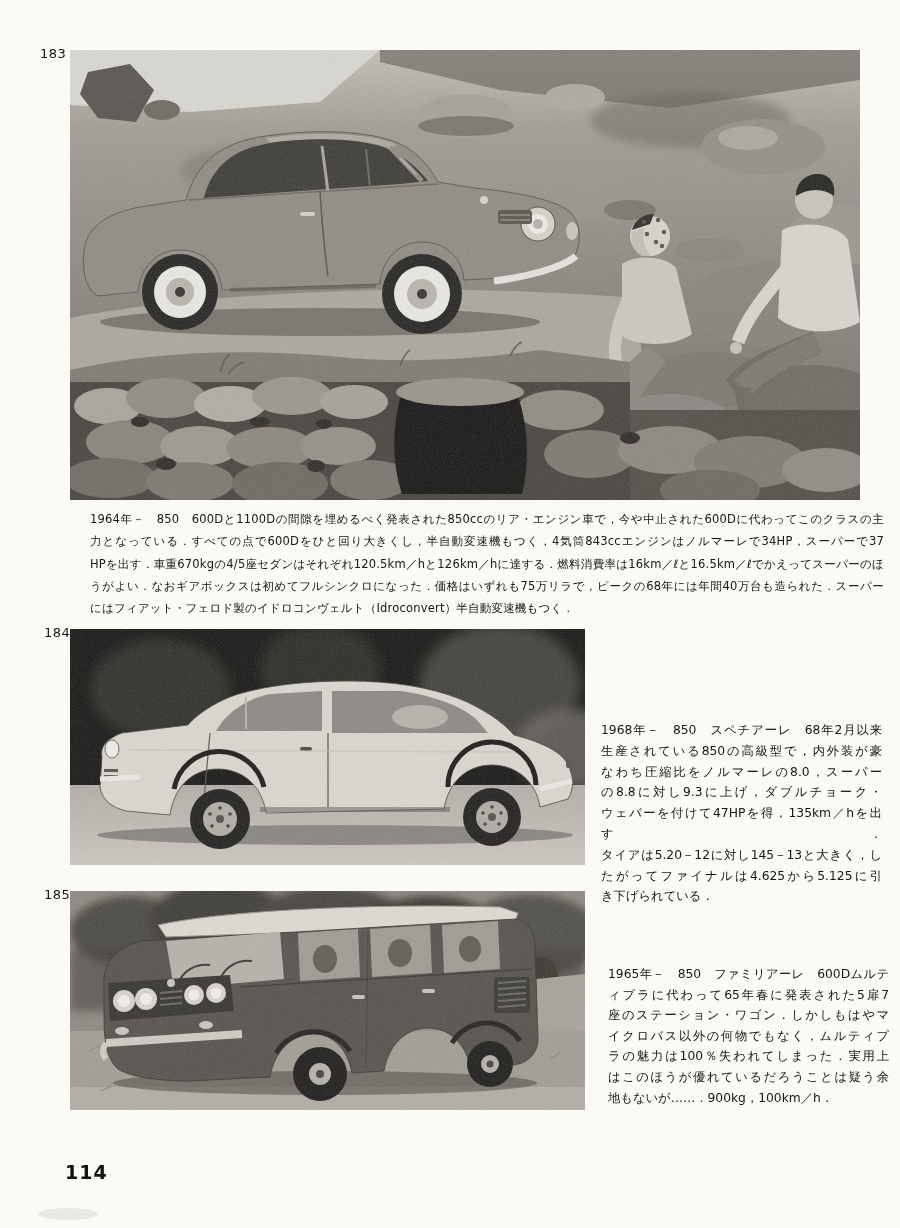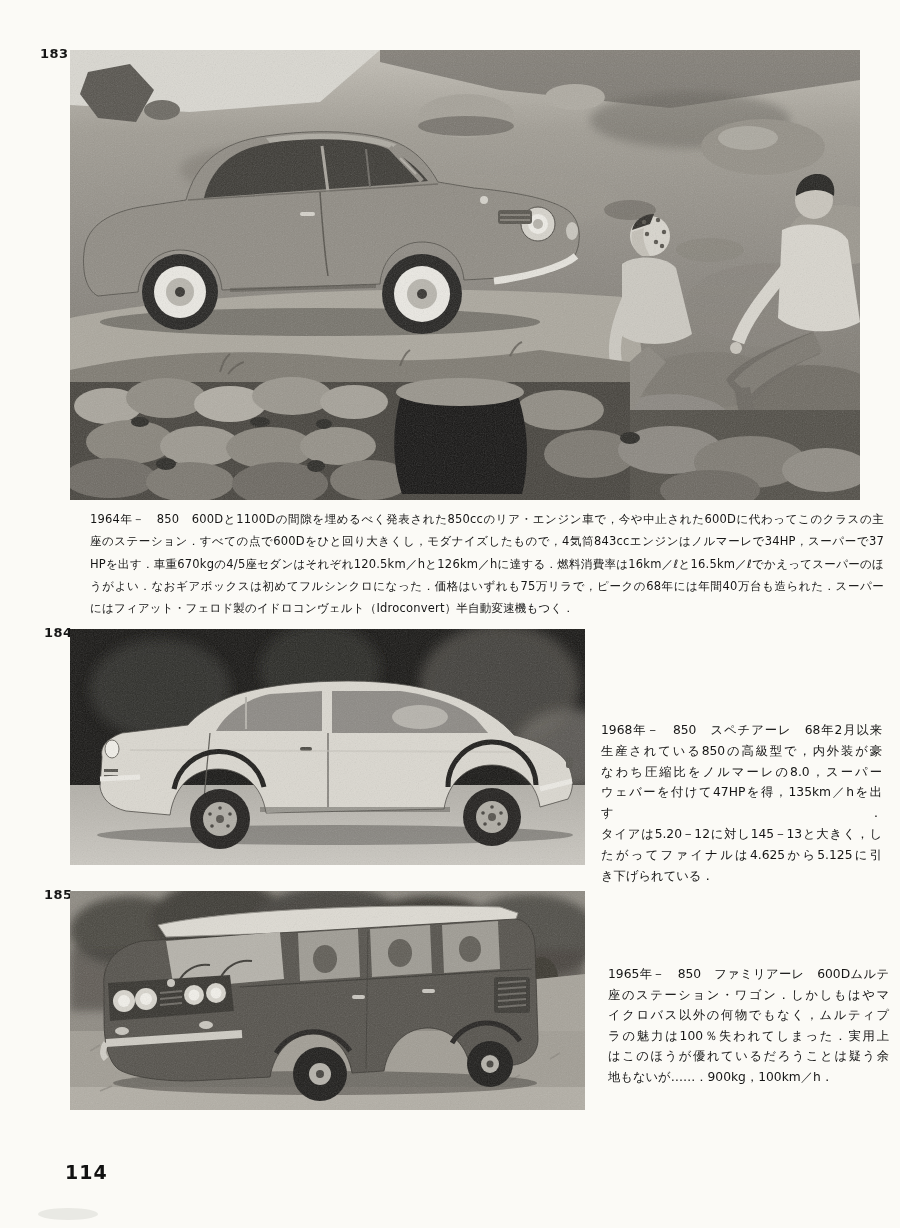--- a/index.html
+++ b/index.html
@@ -1,18 +1,18 @@
 <!DOCTYPE html>
 <html><head>
 <meta charset="utf-8">
 <style>
   html,body{margin:0;padding:0;}
   body{background:#e8e8e4;font-family:"DejaVu Sans",sans-serif;}
   .page{position:relative;width:900px;height:1228px;background:#fbfaf6;margin:0 auto;overflow:hidden;}
-  .figno{position:absolute;font-family:"DejaVu Sans",sans-serif;font-weight:700;font-size:13px;color:#161616;letter-spacing:.5px;}
+  .figno{position:absolute;font-family:"DejaVu Sans",sans-serif;font-weight:400;font-size:13px;color:#161616;letter-spacing:.5px;}
   .photo{position:absolute;overflow:hidden;background:#9a968d;}
   .photo svg{display:block;width:100%;height:100%;}
   .cap{position:absolute;color:#151515;font-family:"DejaVu Sans",sans-serif;font-weight:500;}
   .cap .jl{text-align:justify;text-align-last:justify;text-justify:inter-character;}
   .cap .ll{text-align:right;text-align-last:left;}
   .cap1{left:66px;top:508px;width:794px;font-size:11.5px;line-height:22.3px;letter-spacing:.2px;margin-left:24px;}
   .cap2{left:601px;top:688px;width:281px;font-size:12.3px;line-height:20.8px;margin-top:32px;}
   .cap3{left:601px;top:964px;width:281px;font-size:12.3px;line-height:20.6px;margin-left:7px;}
   .pagenum{position:absolute;left:65px;top:1161px;font-weight:700;font-size:19px;letter-spacing:1px;color:#111;}
   .smudge{position:absolute;left:38px;top:1208px;width:60px;height:12px;background:#d8d7d2;border-radius:50%;opacity:.5;}
@@ -174,21 +174,21 @@
           <path d="M150,322 q4,-14 10,-18 M158,324 q8,-10 16,-12"></path>
           <path d="M330,316 q4,-12 10,-16 M440,306 q6,-12 12,-14"></path>
         </g>
       </g>
       <rect width="790" height="450" filter="url(#grain1)" opacity=".22"></rect>
     </svg>
   </figure>
 
   <div class="cap cap1">
     <div class="jl">1964年－　850　600Dと1100Dの間隙を埋めるべく発表された850ccのリア・エンジン車で，今や中止された600Dに代わってこのクラスの主</div>
-    <div class="jl">座のステーション．すべての点で600Dをひと回り大きくし，モダナイズしたもので，4気筒843ccエンジンはノルマーレで34HP，スーパーで37</div>
+    <div class="jl">力となっている．すべての点で600Dをひと回り大きくし，半自動変速機もつく，4気筒843ccエンジンはノルマーレで34HP，スーパーで37</div>
     <div class="jl">HPを出す．車重670kgの4/5座セダンはそれぞれ120.5km／hと126km／hに達する．燃料消費率は16km／ℓと16.5km／ℓでかえってスーパーのほ</div>
     <div class="jl">うがよい．なおギアボックスは初めてフルシンクロになった．価格はいずれも75万リラで，ピークの68年には年間40万台も造られた．スーパー</div>
     <div class="ll">にはフィアット・フェロド製のイドロコンヴェルト（Idroconvert）半自動変速機もつく．</div>
   </div>
 
   <div class="figno" style="left:44px;top:625px;">184</div>
 
   <figure class="photo" style="left:70px;top:629px;width:515px;height:236px;margin:0;">
     <svg viewBox="0 0 515 236" preserveAspectRatio="none">
       <defs>
@@ -263,20 +263,21 @@
         </g>
       </g>
       <rect width="515" height="236" filter="url(#grain2)" opacity=".2"></rect>
     </svg>
   </figure>
 
   <div class="cap cap2">
     <div class="jl">1968年－　850　スペチアーレ　68年2月以来</div>
     <div class="jl">生産されている850の高級型で，内外装が豪</div>
     <div class="jl">なわち圧縮比をノルマーレの8.0，スーパー</div>
+    <div class="jl">の8.8に対し9.3に上げ，ダブルチョーク・</div>
     <div class="jl">ウェバーを付けて47HPを得，135km／hを出す．</div>
     <div class="jl">タイアは5.20－12に対し145－13と大きく，し</div>
     <div class="jl">たがってファイナルは4.625から5.125に引</div>
     <div class="ll">き下げられている．</div>
   </div>
 
   <div class="figno" style="left:44px;top:887px;">185</div>
 
   <figure class="photo" style="left:70px;top:891px;width:515px;height:219px;margin:0;">
     <svg viewBox="0 0 515 219" preserveAspectRatio="none">
@@ -370,20 +371,21 @@
             <circle cx="420" cy="173" r="9" fill="#b5b2aa"></circle>
             <circle cx="420" cy="173" r="3.5" fill="#44423d"></circle>
         </g>
       </g>
       <rect width="515" height="219" filter="url(#grain3)" opacity=".2"></rect>
     </svg>
   </figure>
 
   <div class="cap cap3">
     <div class="jl">1965年－　850　ファミリアーレ　600Dムルテ</div>
+    <div class="jl">ィプラに代わって65年春に発表された5扉7</div>
     <div class="jl">座のステーション・ワゴン．しかしもはやマ</div>
     <div class="jl">イクロバス以外の何物でもなく，ムルティプ</div>
     <div class="jl">ラの魅力は100％失われてしまった．実用上</div>
     <div class="jl">はこのほうが優れているだろうことは疑う余</div>
     <div class="ll">地もないが……．900kg，100km／h．</div>
   </div>
 
   <div class="pagenum">114</div>
   <div class="smudge"></div>
 

